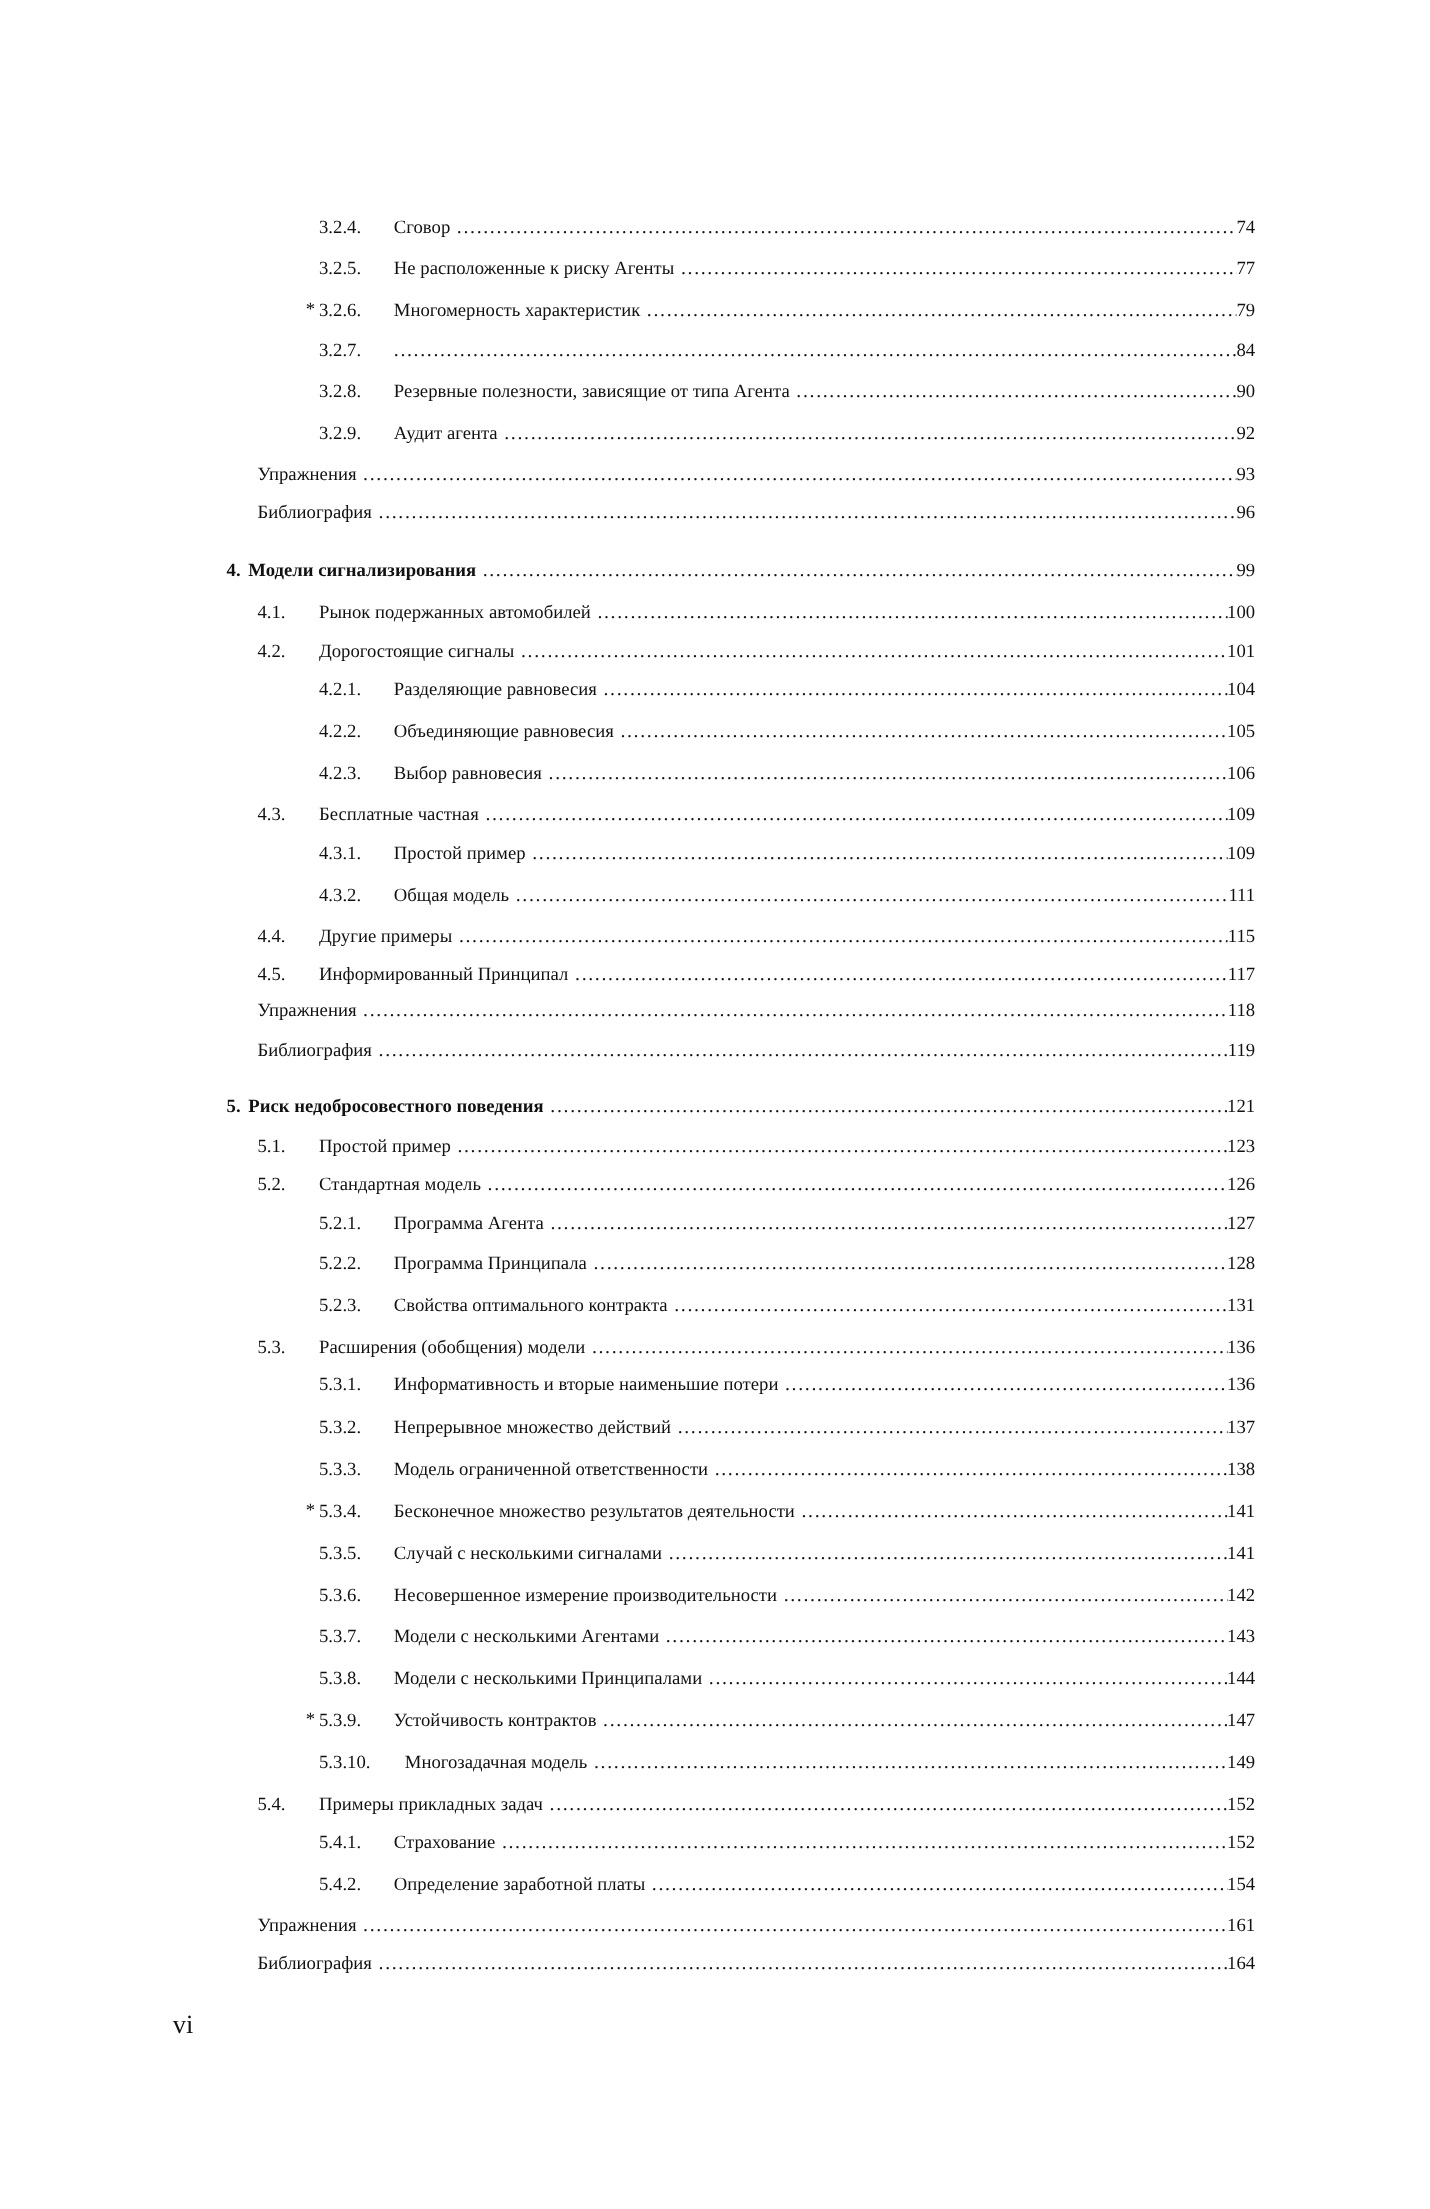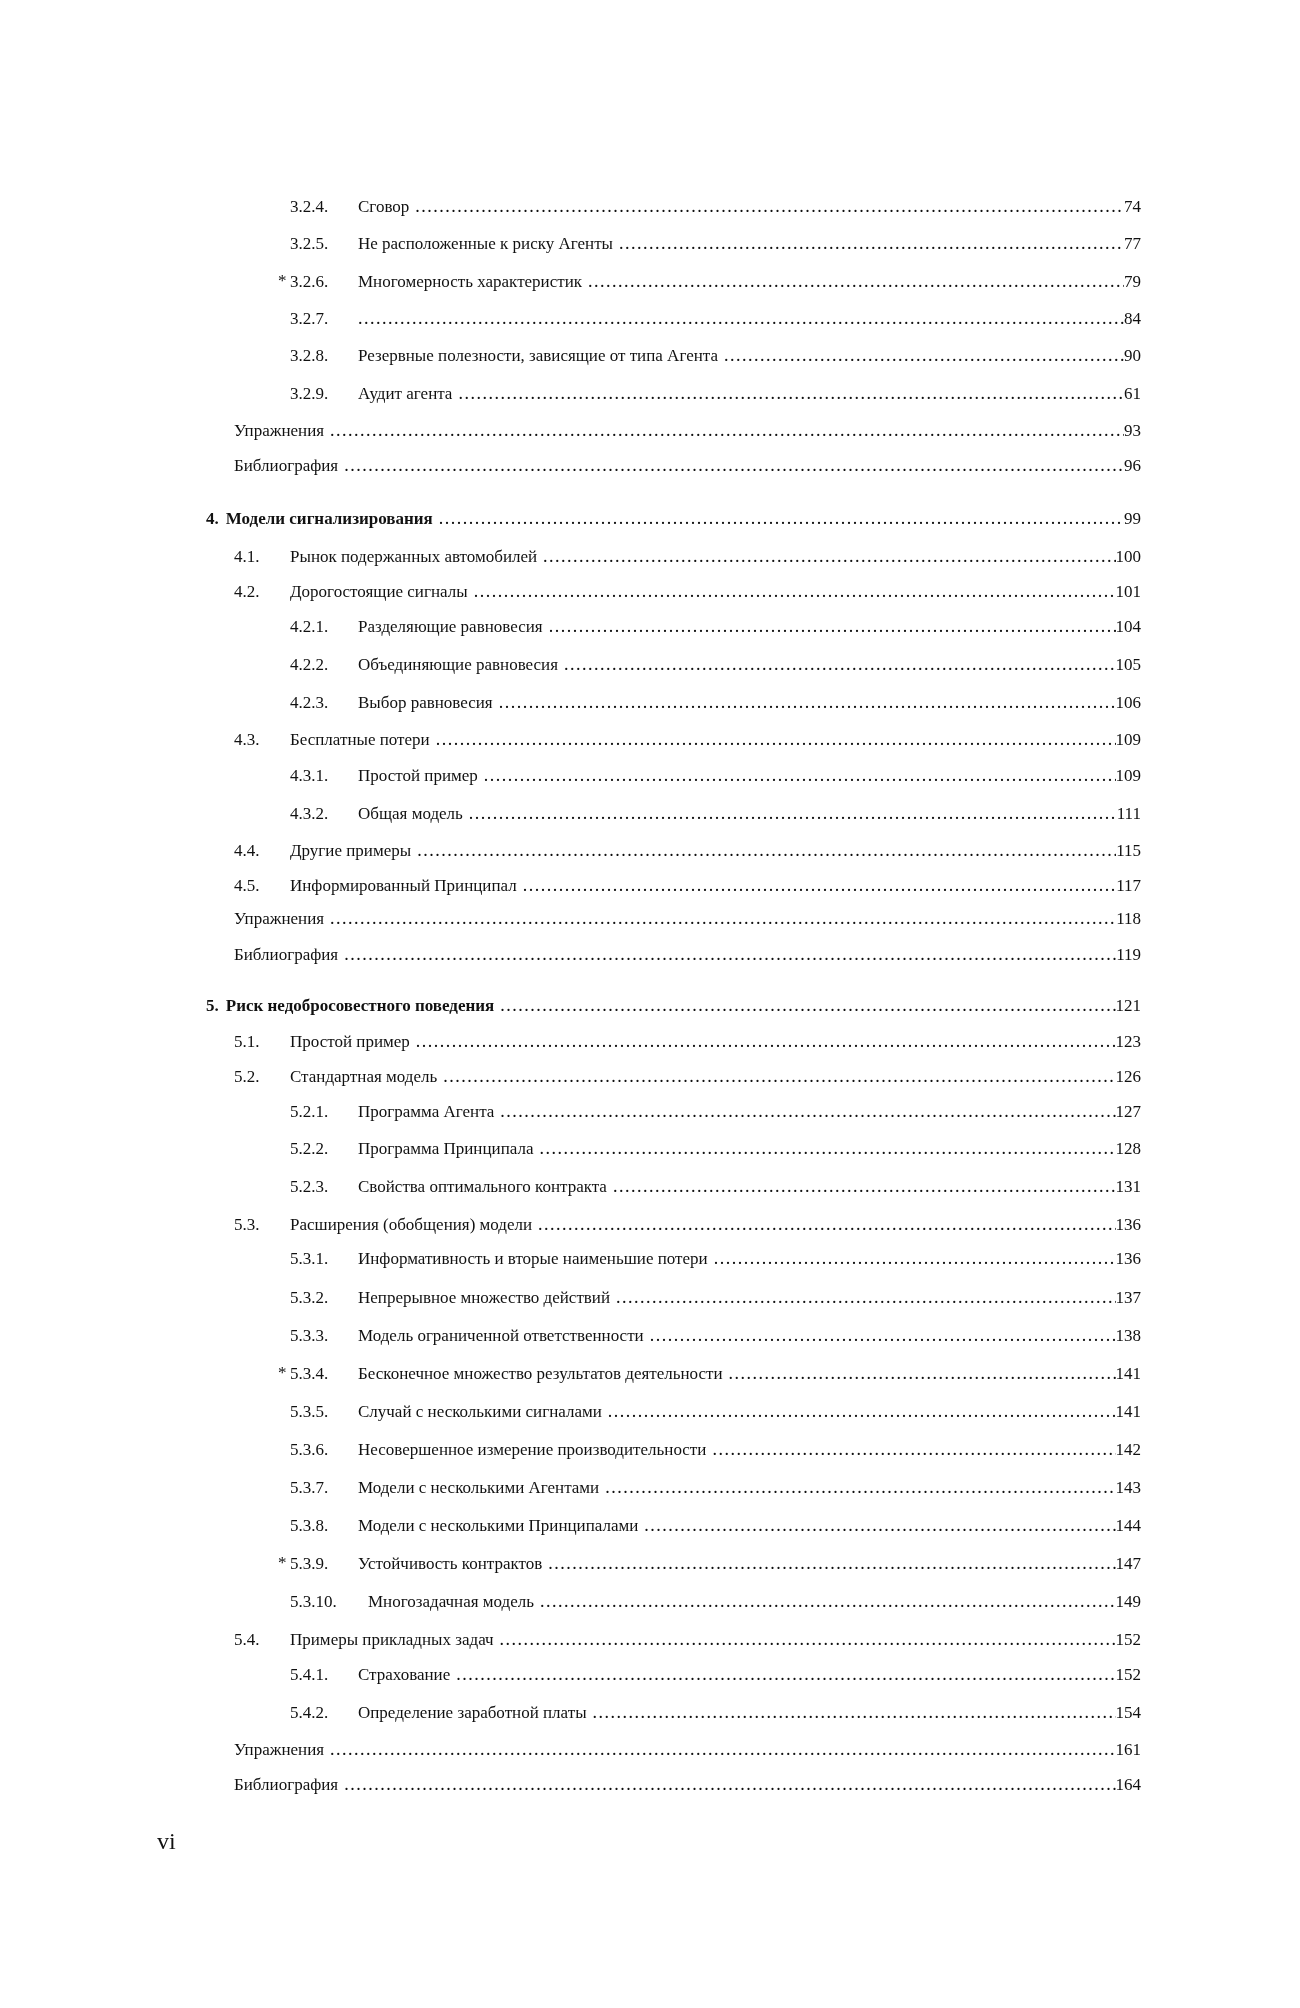--- a/index.html
+++ b/index.html
@@ -105,21 +105,21 @@
       <div class="toc-row level-2" style="left: 290px; top: 340px; transform-origin: left center; transform: none;">
         <span class="num" style="width: 68px;">3.2.8.</span>
         <span class="title">Резервные полезности, зависящие от типа Агента</span>
         <span class="leader"></span>
         <span class="page-num">90</span>
       </div>
       <div class="toc-row level-2" style="left: 290px; top: 378px; transform-origin: left center; transform: none;">
         <span class="num" style="width: 68px;">3.2.9.</span>
         <span class="title">Аудит агента</span>
         <span class="leader"></span>
-        <span class="page-num">61</span>
+        <span class="page-num">92</span>
       </div>
       <div class="toc-row level-0" style="left: 234px; top: 415px; transform-origin: left center; transform: none;">
         <span class="title">Упражнения</span>
         <span class="leader"></span>
         <span class="page-num">93</span>
       </div>
       <div class="toc-row level-0" style="left: 234px; top: 450px; transform-origin: left center; transform: none;">
         <span class="title">Библиография</span>
         <span class="leader"></span>
         <span class="page-num">96</span>
@@ -155,21 +155,21 @@
         <span class="page-num">105</span>
       </div>
       <div class="toc-row level-2" style="left: 290px; top: 687px; transform-origin: left center; transform: none;">
         <span class="num" style="width: 68px;">4.2.3.</span>
         <span class="title">Выбор равновесия</span>
         <span class="leader"></span>
         <span class="page-num">106</span>
       </div>
       <div class="toc-row level-1" style="left: 234px; top: 724px; transform-origin: left center; transform: none;">
         <span class="num" style="width: 56px;">4.3.</span>
-        <span class="title">Бесплатные потери</span>
+        <span class="title">Бесплатные частная</span>
         <span class="leader"></span>
         <span class="page-num">109</span>
       </div>
       <div class="toc-row level-2" style="left: 290px; top: 760px; transform-origin: left center; transform: none;">
         <span class="num" style="width: 68px;">4.3.1.</span>
         <span class="title">Простой пример</span>
         <span class="leader"></span>
         <span class="page-num">109</span>
       </div>
       <div class="toc-row level-2" style="left: 290px; top: 798px; transform-origin: left center; transform: none;">

